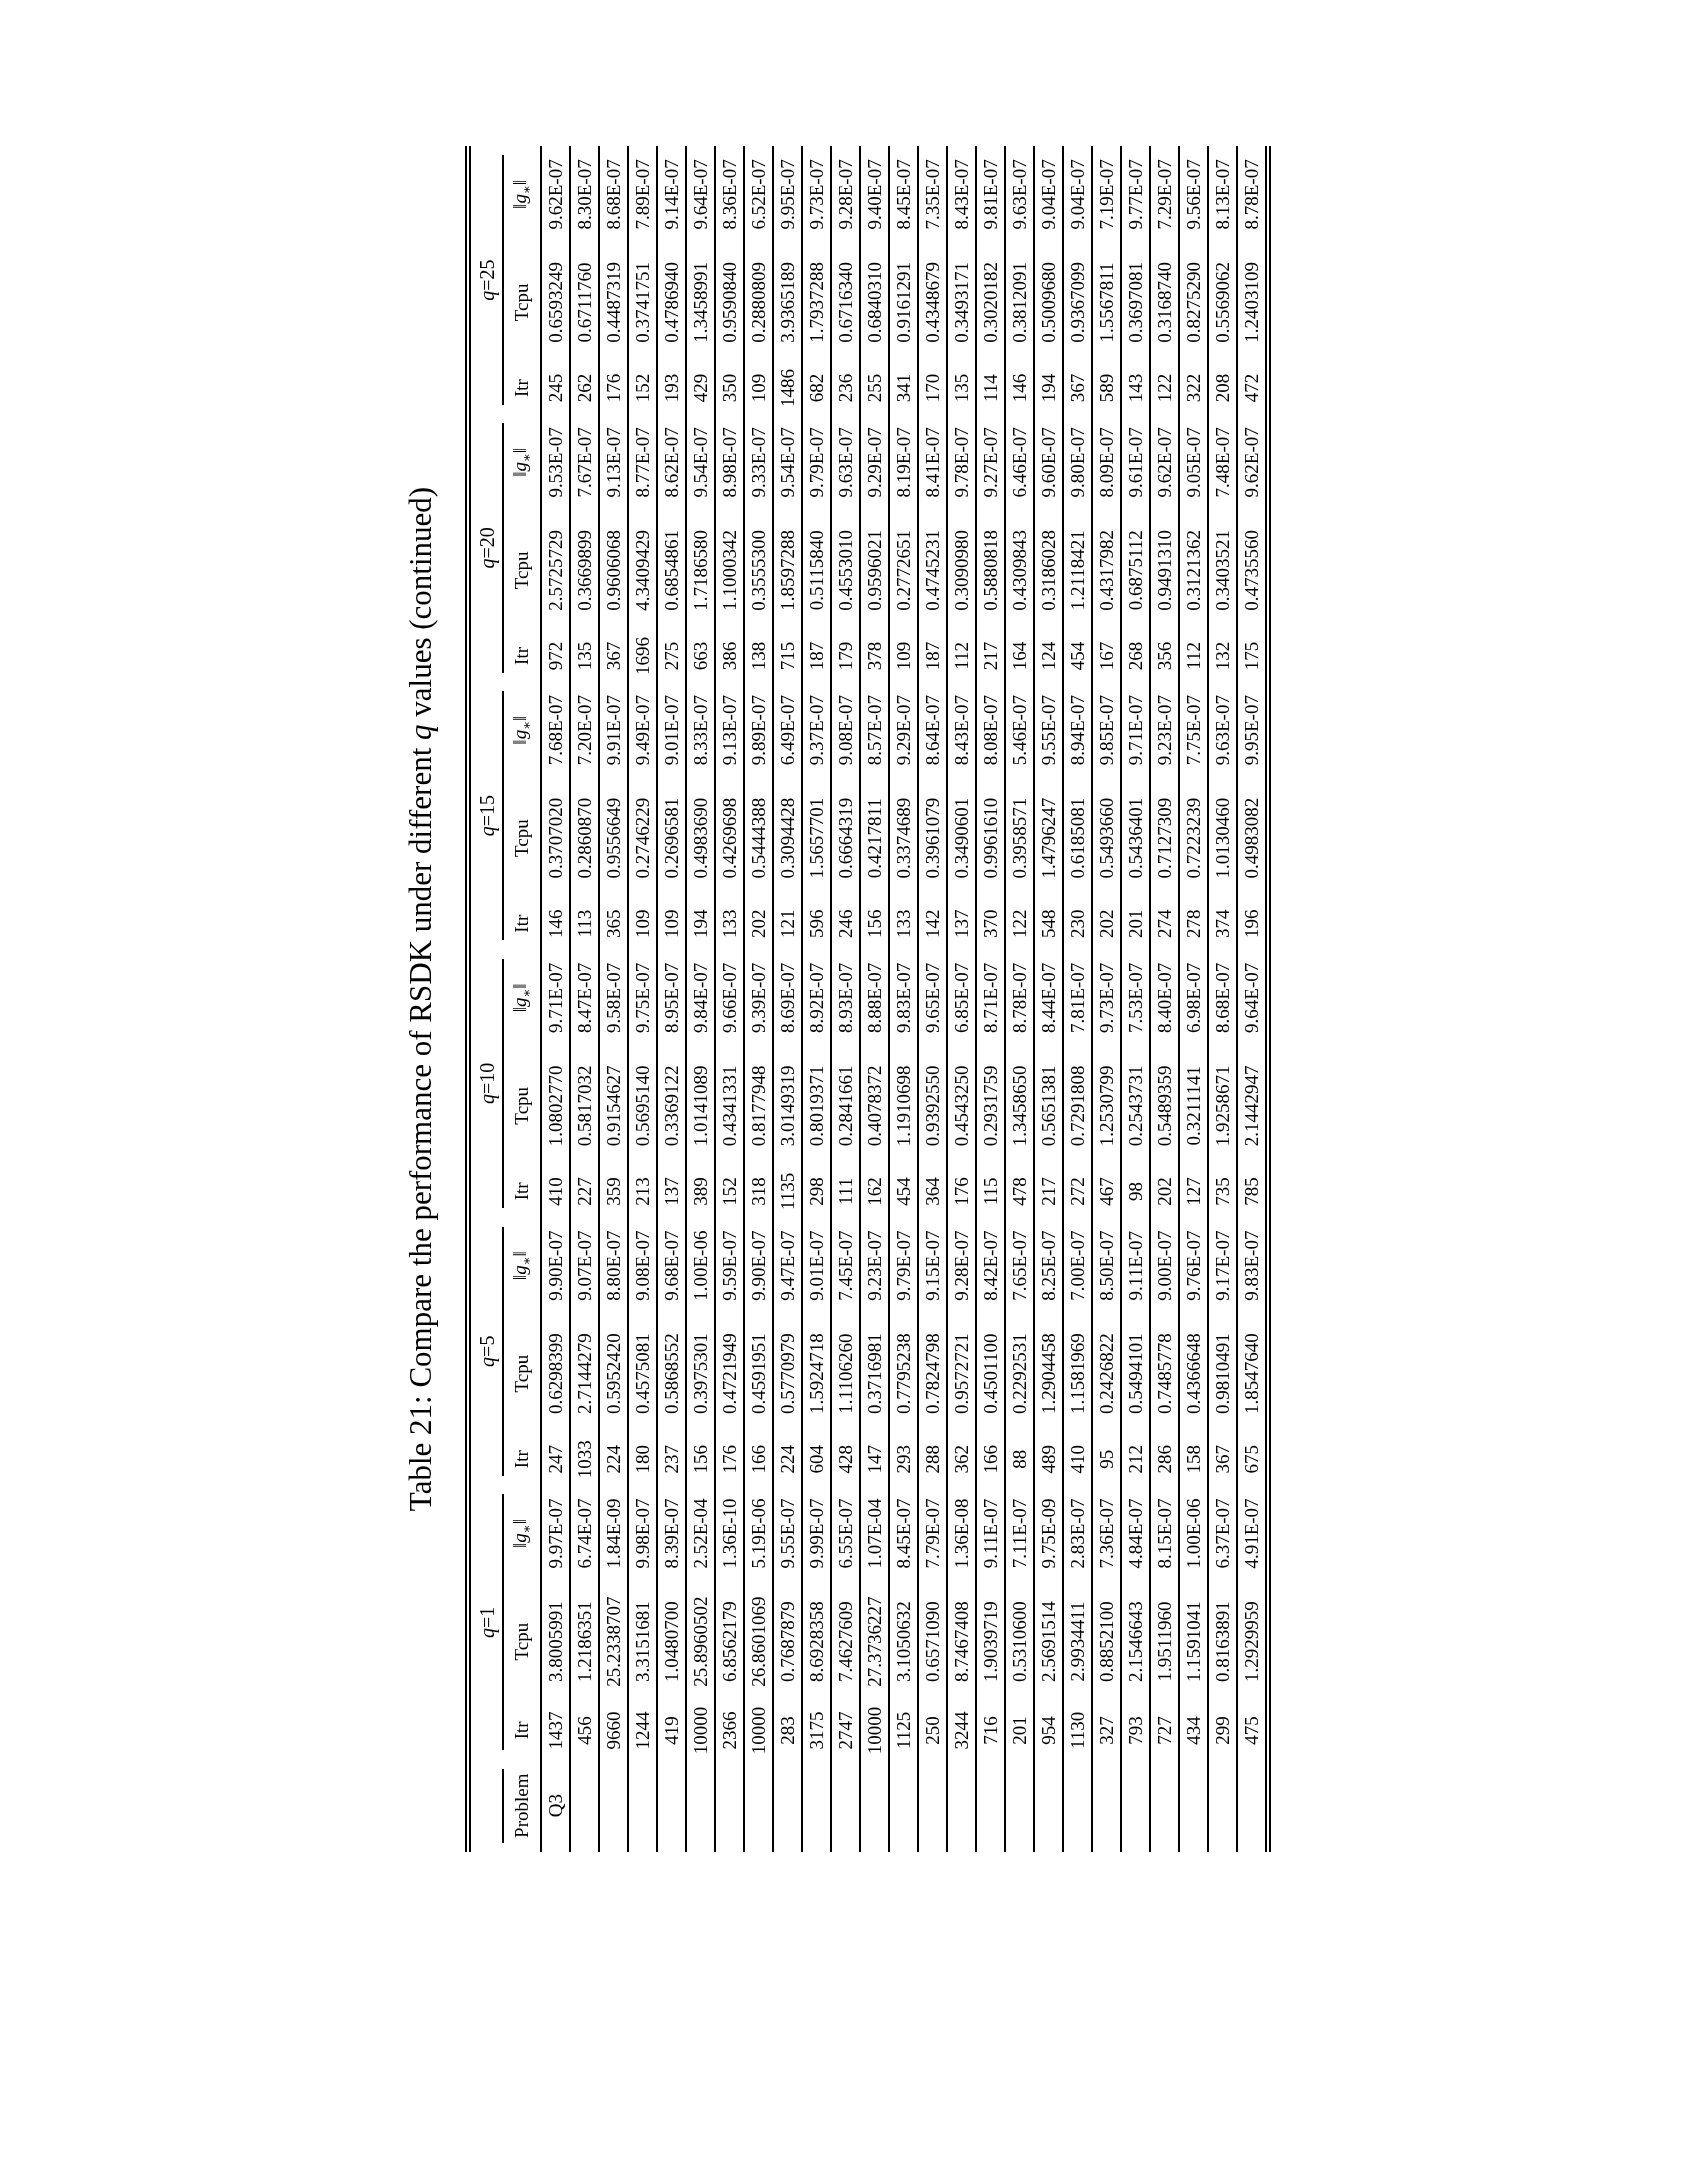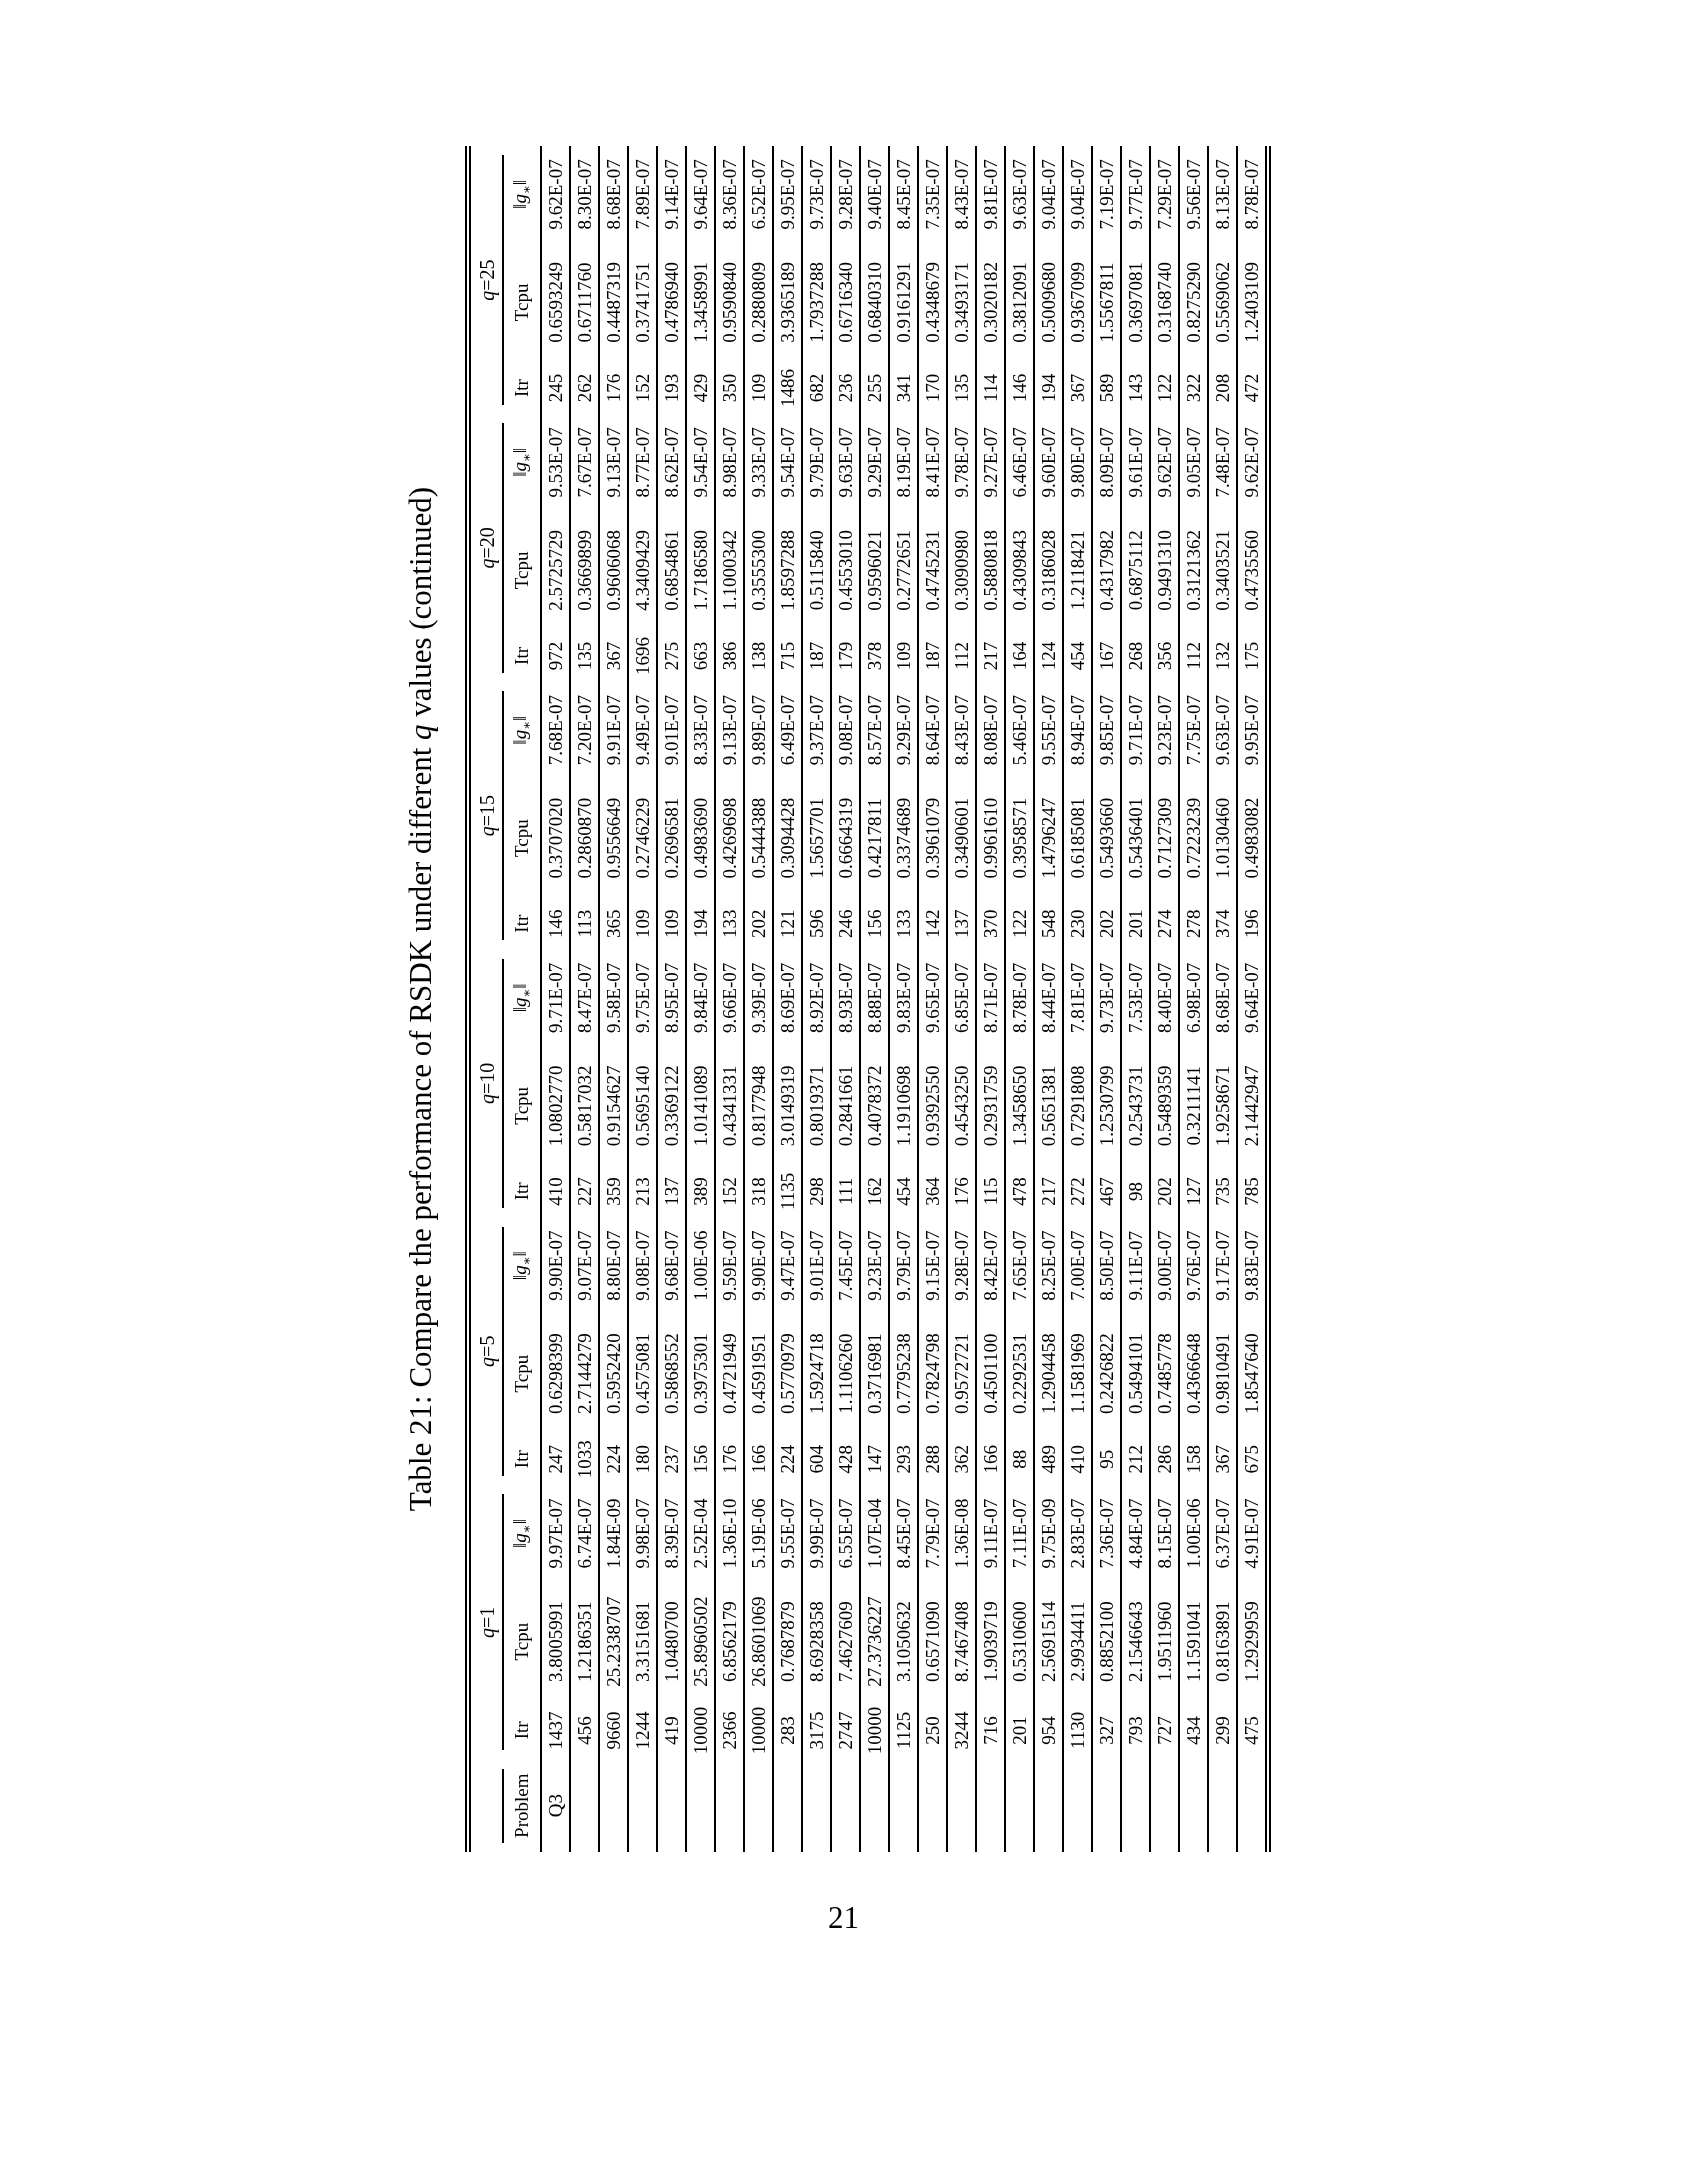--- a/index.html
+++ b/index.html
@@ -648,15 +648,14 @@
               <td>0.4735560</td>
               <td>9.62E-07</td>
               <td>472</td>
               <td>1.2403109</td>
               <td>8.78E-07</td>
             </tr>
           </tbody>
       </table>
     </div>
   </div>
-  <div class="pageno">21</div>
 </div>
 
 
 </body></html>

